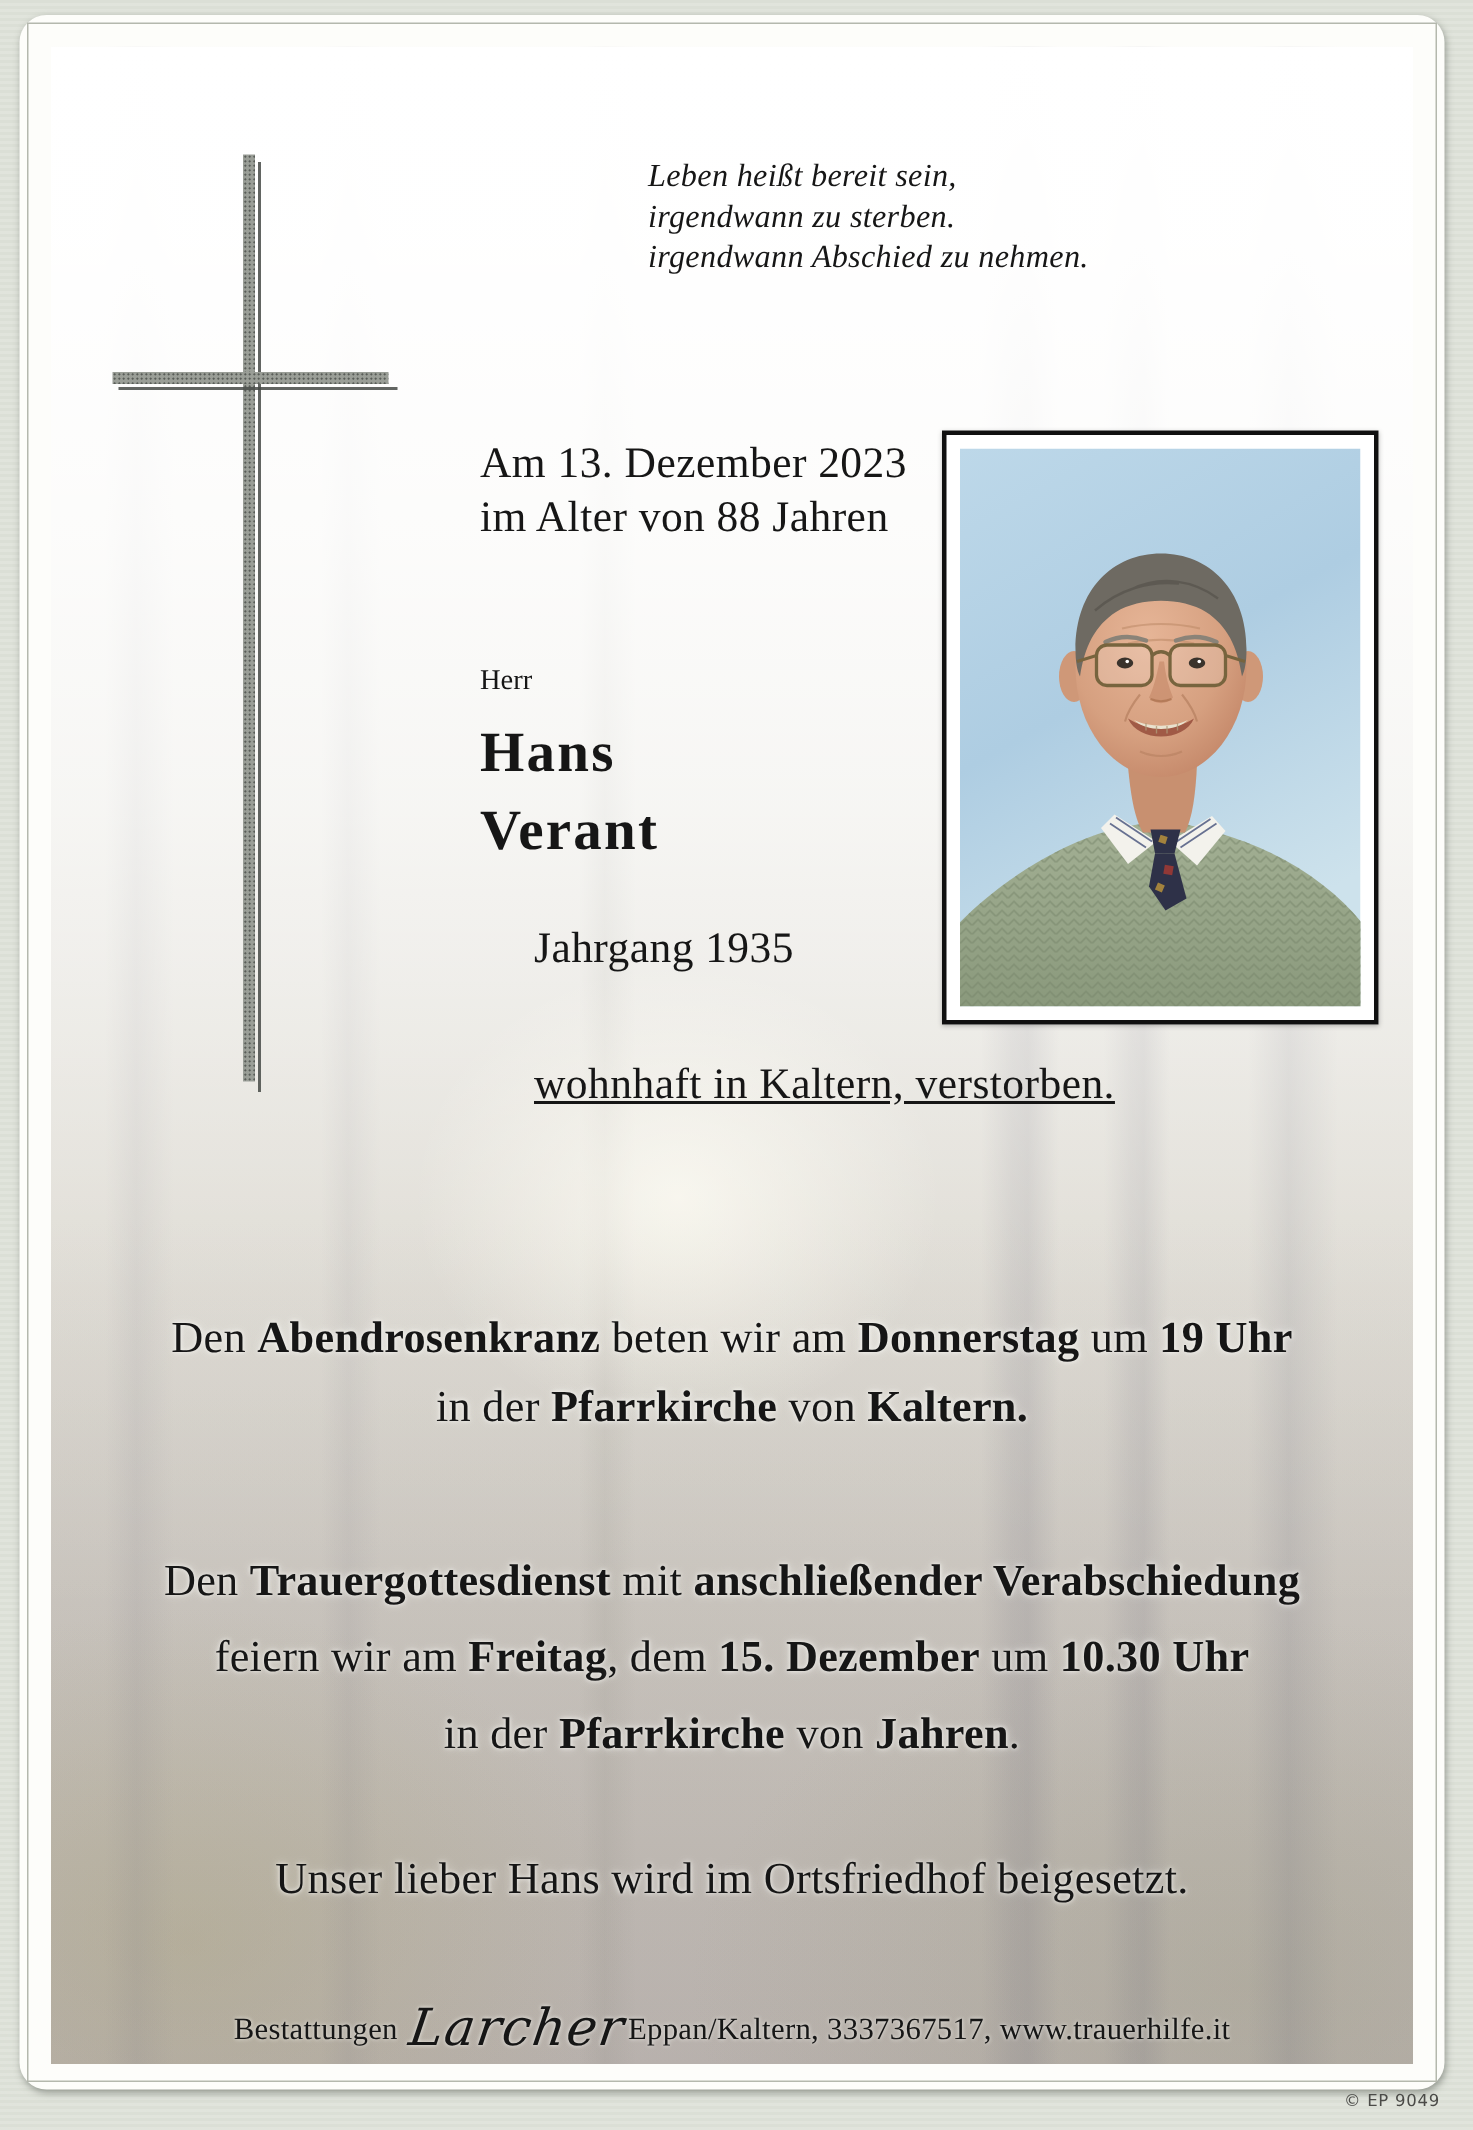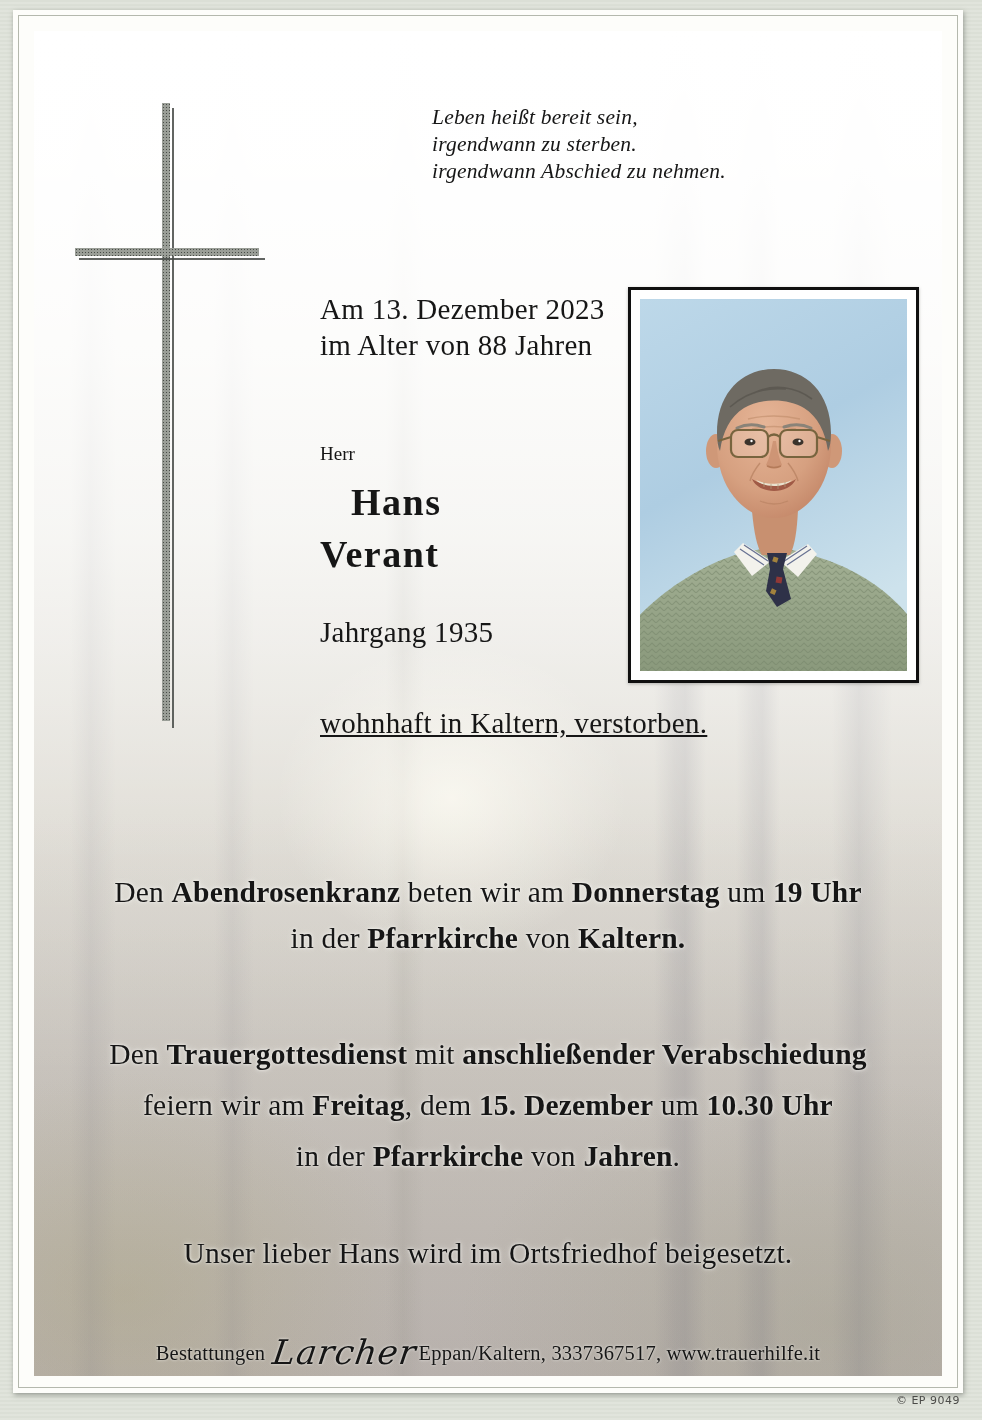--- a/index.html
+++ b/index.html
@@ -10,20 +10,21 @@
       repeating-linear-gradient(0deg, rgba(255,255,255,0.05) 0 2px, rgba(0,0,0,0.02) 2px 4px),
       #dfe3da;
     font-family:"Liberation Serif","DejaVu Serif",serif;
     color:#161616;
     overflow:hidden;
   }
   .card{
     position:absolute;left:13px;top:10px;width:950px;height:1383px;
     background:#fdfdfa;
     box-shadow:1px 2px 5px rgba(80,85,78,0.5);
+    border-radius:18px;
   }
   .card-frame{
     position:absolute;inset:5px;
     border:1px solid #b4b8ad;
     pointer-events:none;
   }
   
   .artwork{
     position:absolute;left:21px;right:21px;top:21px;bottom:17px;
     background:
@@ -48,21 +49,21 @@
     background-image:radial-gradient(rgba(45,48,45,0.75) 26%,rgba(45,48,45,0) 34%);
     background-size:3px 3px;
   }
   .cross-line{position:absolute;background:#474a46;opacity:0.85;}
 
   .abs{position:absolute;white-space:nowrap;}
   .quote{font-size:21.5px;line-height:27px;font-style:italic;letter-spacing:0.2px;}
   .announce{font-size:29px;line-height:36px;letter-spacing:0.3px;}
   .salut{font-size:19px;}
   .name{font-size:38px;font-weight:bold;letter-spacing:1.5px;}
-  .plain29{font-size:29px;letter-spacing:0.3px;}
+  .plain29{font-size:29px;letter-spacing:0.3px;margin-left:36px;}
 
   .centerline{
     position:absolute;left:0;right:0;text-align:center;white-space:nowrap;
     font-size:29.5px;letter-spacing:0.2px;
     text-shadow:0 0 3px rgba(252,252,248,0.9),0 0 7px rgba(252,252,248,0.55);
   }
   .bold{font-weight:bold;}
 
   .photo-frame{
     position:absolute;left:615px;top:277px;width:291px;height:396px;
@@ -108,21 +109,21 @@
       <div>irgendwann zu sterben.</div>
       <div>irgendwann Abschied zu nehmen.</div>
     </div>
 
     <div class="abs announce" style="left:307px;top:281px;">
       <div>Am 13. Dezember 2023</div>
       <div>im Alter von 88 Jahren</div>
     </div>
 
     <div class="abs salut" style="left:307px;top:433px;">Herr</div>
-    <div class="abs name" style="left:307px;top:470px;margin-left:31px;">Hans</div>
+    <div class="abs name" style="left:307px;top:470px;">Hans</div>
     <div class="abs name" style="left:307px;top:522px;">Verant</div>
     <div class="abs plain29" style="left:307px;top:606px;">Jahrgang 1935</div>
     <div class="abs plain29" style="left:307px;top:697px;text-decoration:underline;">wohnhaft in Kaltern, verstorben.</div>
 
     <div class="photo-frame">
       <svg viewBox="0 0 267 372" preserveAspectRatio="none" aria-hidden="true">
         <defs>
           <linearGradient id="sky" x1="0" y1="0" x2="0.4" y2="1">
             <stop offset="0" stop-color="#bdd8e9"></stop>
             <stop offset="0.5" stop-color="#aecde2"></stop>

